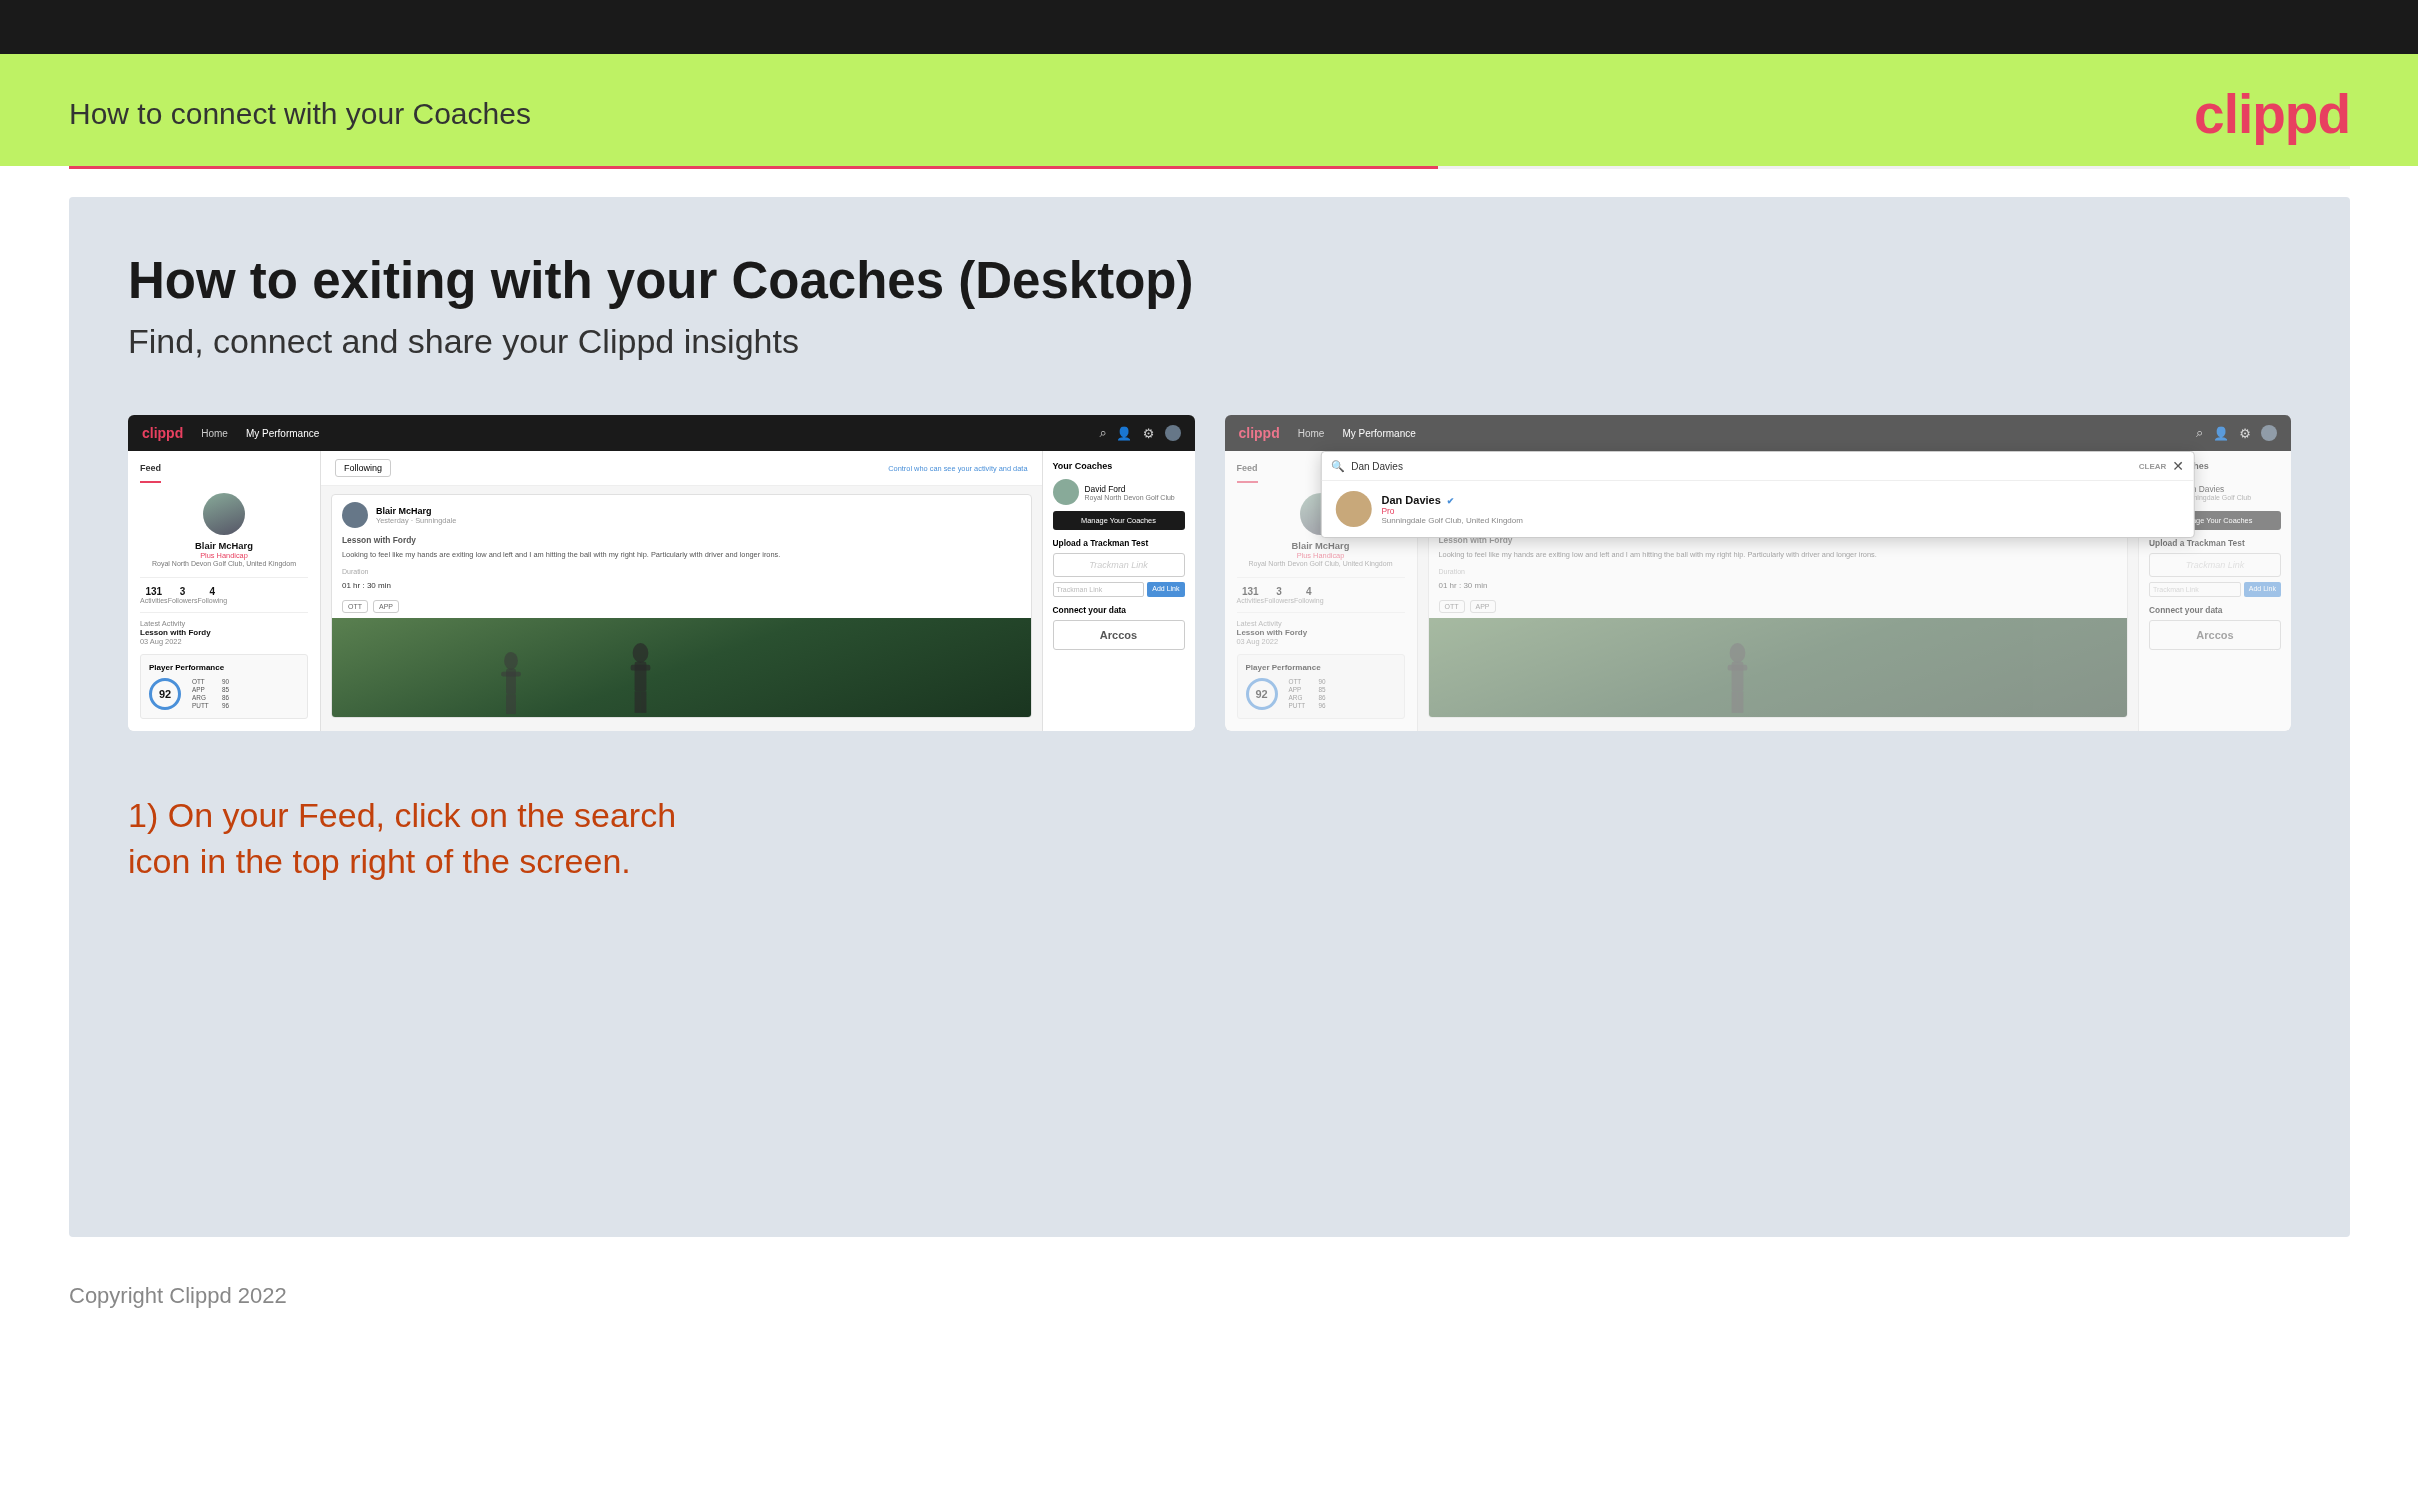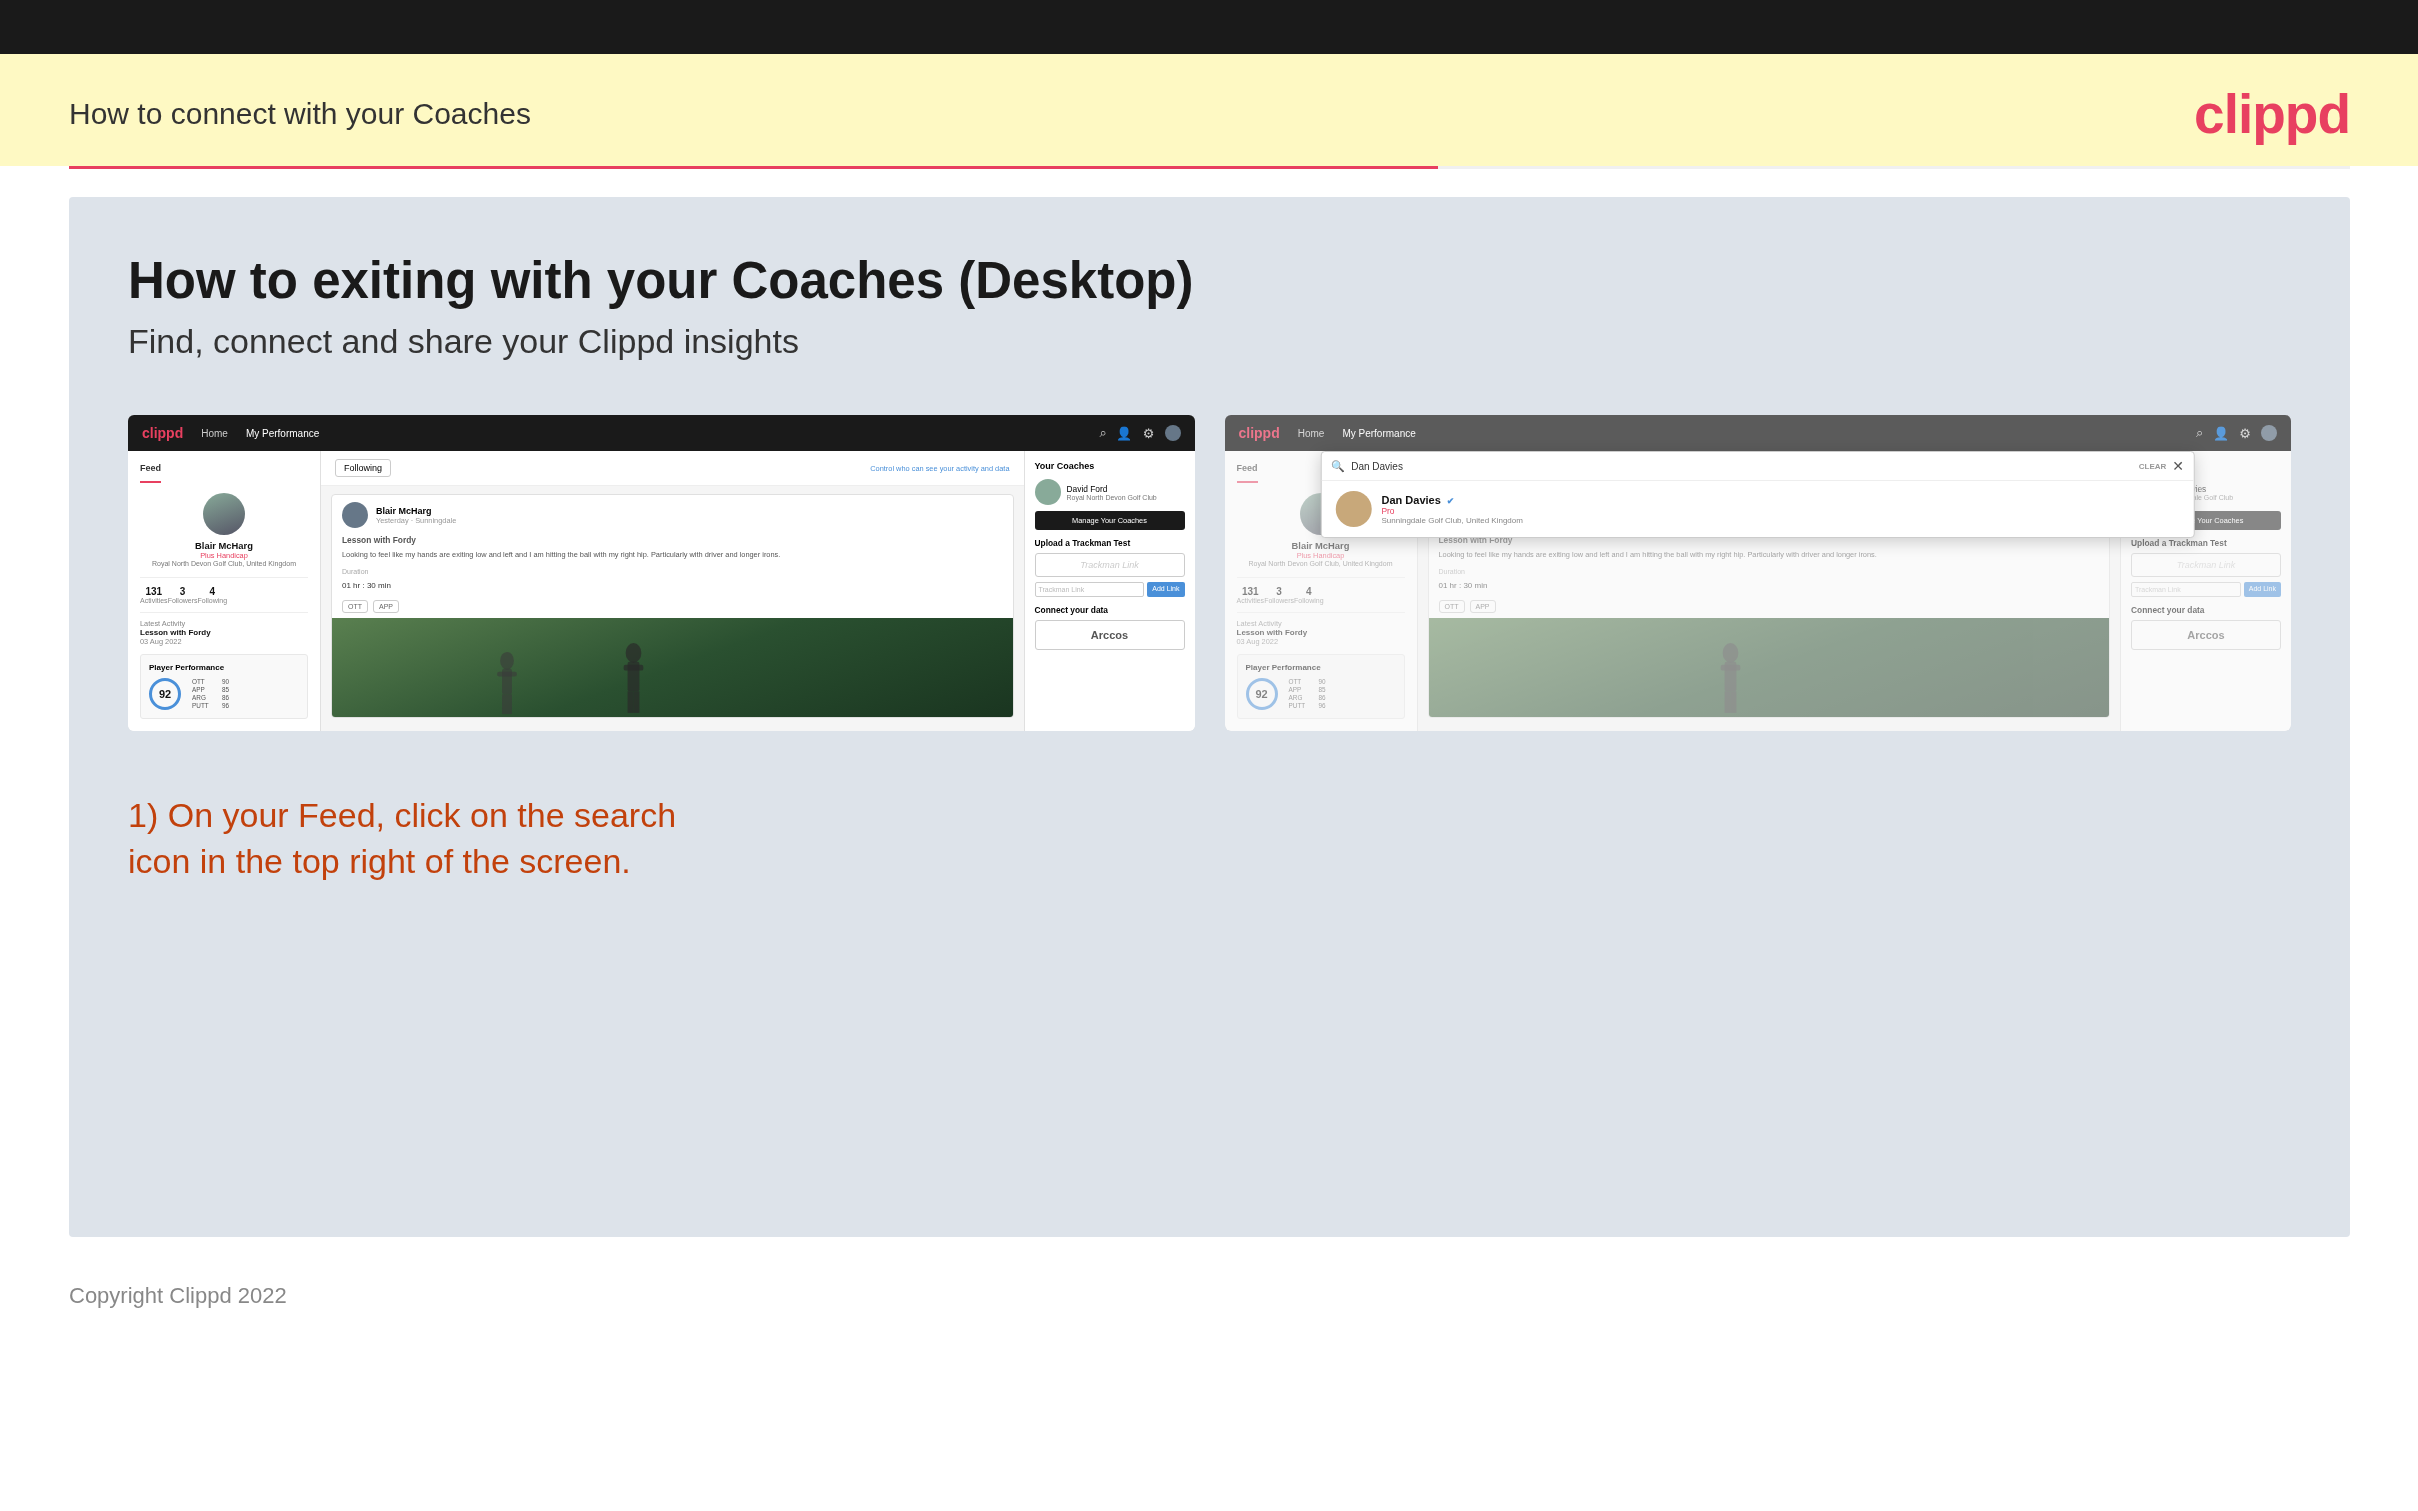--- a/index.html
+++ b/index.html
@@ -16,21 +16,21 @@
       height: 54px;
       width: 100%;
     }
 
     
     .header {
       display: flex;
       align-items: center;
       justify-content: space-between;
       padding: 28px 69px 20px 69px;
-      background: #fef9c3;
+      background: #bef264;
     }
     .header-title {
       font-size: 30px;
       color: #333;
       font-weight: 400;
     }
     .logo {
       font-size: 55px;
       font-weight: 700;
       color: #e84060;
@@ -290,21 +290,21 @@
       overflow: hidden;
     }
     .post-image-inner {
       width: 100%;
       height: 100%;
       background: linear-gradient(160deg, #5a8050 0%, #2a5030 50%, #1a3520 100%);
     }
 
     
     .right-panel {
-      width: 171px;
+      width: 153px;
       background: #fff;
       border-left: 1px solid #e0e0e0;
       padding: 10px;
     }
 
     .coaches-title { font-size: 9px; font-weight: 700; margin-bottom: 8px; }
     .coach-item {
       display: flex;
       align-items: center;
       gap: 6px;

